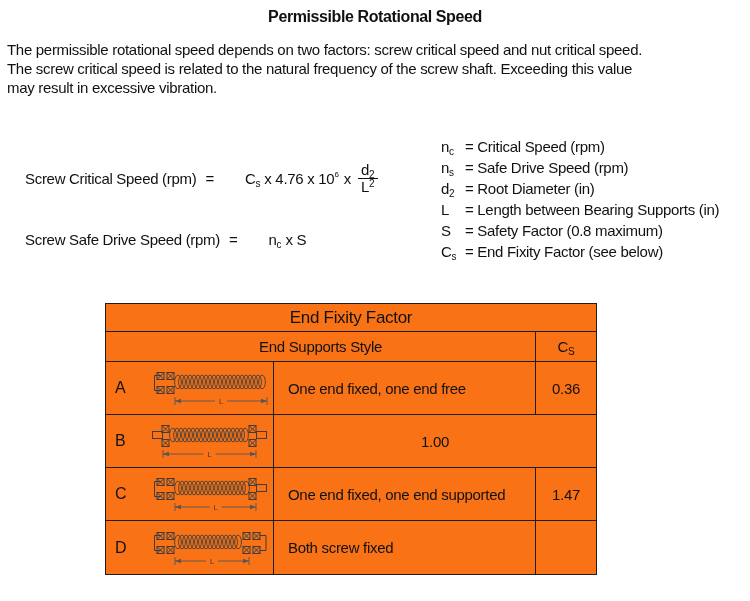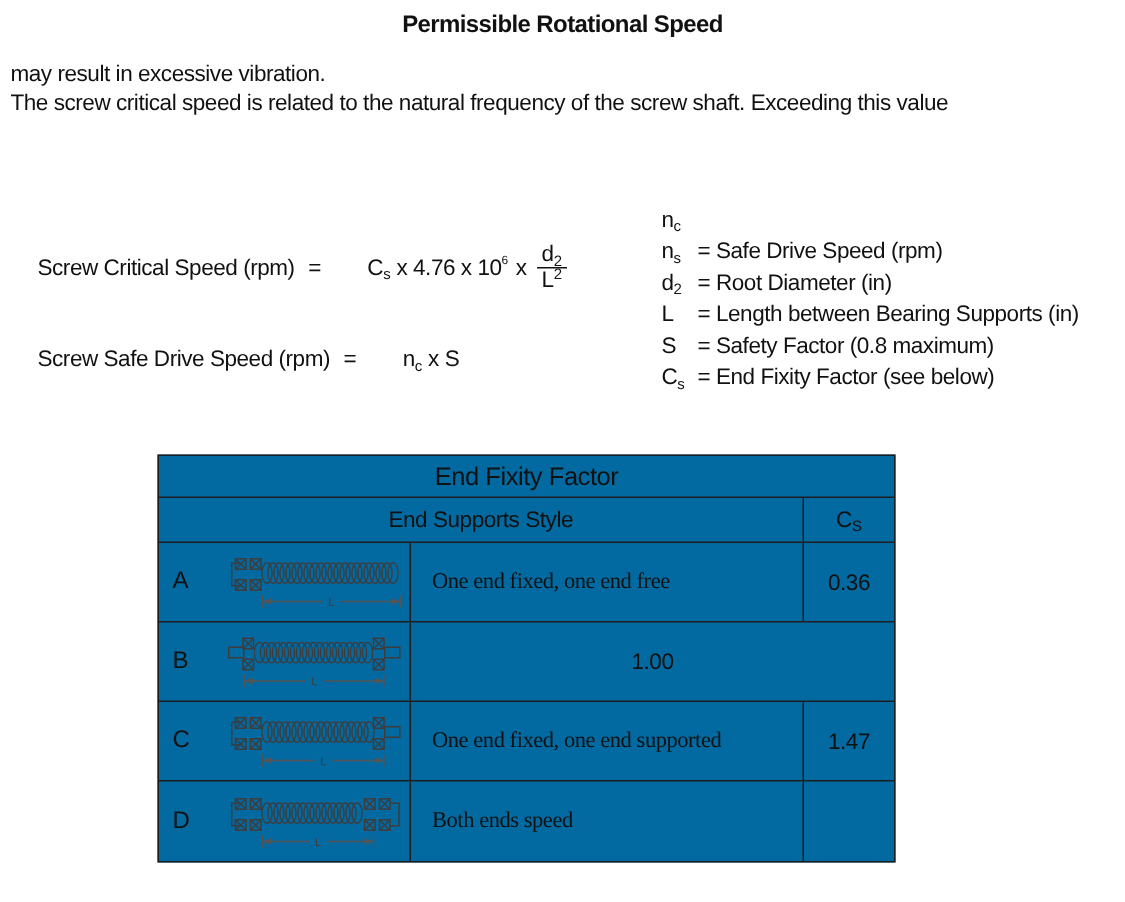--- a/index.html
+++ b/index.html
@@ -29,43 +29,44 @@
   .frac .num,.frac .den{line-height:16px;padding:0 3px;}
   .frac .bar{align-self:stretch;border-top:1.5px solid #111;height:0;}
 
   
   .defs{position:absolute;left:425px;top:136px;font-size:15px;}
   .def-row{display:flex;height:21px;align-items:center;}
   .def-sym{width:24px;flex:none;margin-left:16px;}
   
   .fixity-table{
     position:absolute;left:105px;top:303px;width:492px;
-    border:1.5px solid #1e1e1e;box-sizing:border-box;background:#0369a1;
+    border:1.5px solid #1e1e1e;box-sizing:border-box;background:#f97316;
   }
   .fixity-table *{box-sizing:border-box;}
   .tbl-title{height:28px;line-height:27px;text-align:center;font-size:17px;border-bottom:1.5px solid #1e1e1e;}
   .tbl-head{height:30px;display:flex;border-bottom:1.5px solid #1e1e1e;}
   .head-left{width:430px;text-align:center;line-height:29px;font-size:15px;border-right:1.5px solid #1e1e1e;}
   .head-cs{flex:1;text-align:center;line-height:29px;font-size:15px;}
   .tbl-row{height:53px;display:flex;border-bottom:1.5px solid #1e1e1e;}
   .tbl-row:last-child{border-bottom:none;}
   .cell-main{width:168px;display:flex;align-items:center;padding-left:9px;border-right:1.5px solid #1e1e1e;}
   .row-letter{width:35px;font-size:16px;}
   svg.diagram{width:122px;height:38px;flex:none;margin-top:2px;}
-  .cell-desc{width:262px;display:flex;align-items:center;padding-left:14px;border-right:1.5px solid #1e1e1e;font-size:15px;font-family:Liberation Serif, serif;}
+  .cell-desc{width:262px;display:flex;align-items:center;padding-left:14px;border-right:1.5px solid #1e1e1e;font-size:15px;}
   .cell-cs{flex:1;display:flex;align-items:center;justify-content:center;font-size:15px;}
 </style>
 </head>
 <body>
 
 <div class="page-title">Permissible Rotational Speed</div>
 
 <div class="intro">
+  <div>The permissible rotational speed depends on two factors: screw critical speed and nut critical speed.</div>
+  <div>The screw critical speed is related to the natural frequency of the screw shaft. Exceeding this value</div>
   <div>may result in excessive vibration.</div>
-  <div>The screw critical speed is related to the natural frequency of the screw shaft. Exceeding this value</div>
 </div>
 
 <div class="formula formula-critical">
   <span>Screw Critical Speed (rpm)</span>
   <span class="eq">=</span>
   <span class="term"><span>C</span><sub>s</sub><span> x 4.76 x 10</span><sup class="exp">6</sup></span>
   <span class="times">x</span>
   <span class="frac">
     <span class="num"><span>d</span><sub>2</sub></span>
     <span class="bar"></span>
@@ -75,20 +76,21 @@
 
 <div class="formula formula-safe">
   <span>Screw Safe Drive Speed (rpm)</span>
   <span class="eq">=</span>
   <span class="term"><span>n</span><sub>c</sub><span> x S</span></span>
 </div>
 
 <div class="defs">
   <div class="def-row">
     <span class="def-sym"><span>n</span><sub>c</sub></span>
+    <span class="def-text">= Critical Speed (rpm)</span>
   </div>
   <div class="def-row">
     <span class="def-sym"><span>n</span><sub>s</sub></span>
     <span class="def-text">= Safe Drive Speed (rpm)</span>
   </div>
   <div class="def-row">
     <span class="def-sym"><span>d</span><sub>2</sub></span>
     <span class="def-text">= Root Diameter (in)</span>
   </div>
   <div class="def-row">
@@ -316,15 +318,15 @@
           <ellipse fill="none" stroke="#3d3d3d" stroke-width="0.9" cx="88" cy="12" rx="3.4" ry="6.8"></ellipse>
           <line stroke="#555555" stroke-width="0.9" fill="none" x1="25" y1="27" x2="25" y2="35"></line>
           <line stroke="#555555" stroke-width="0.9" fill="none" x1="99" y1="27" x2="99" y2="35"></line>
           <line stroke="#555555" stroke-width="0.9" fill="none" x1="25" y1="31" x2="56" y2="31"></line>
           <line stroke="#555555" stroke-width="0.9" fill="none" x1="68" y1="31" x2="99" y2="31"></line>
           <polygon fill="#555555" points="25,31 31,28.8 31,33.2"></polygon>
           <polygon fill="#555555" points="99,31 93,28.8 93,33.2"></polygon>
           <text x="62" y="33.8" text-anchor="middle" font-size="7.5" fill="#3d3d3d" font-family="&quot;Liberation Sans&quot;,sans-serif">L</text>
         </svg>
     </div>
-    <div class="cell-desc">Both ends speed</div>
+    <div class="cell-desc">Both screw fixed</div>
   </div>
 </div>
 
 </body></html>

